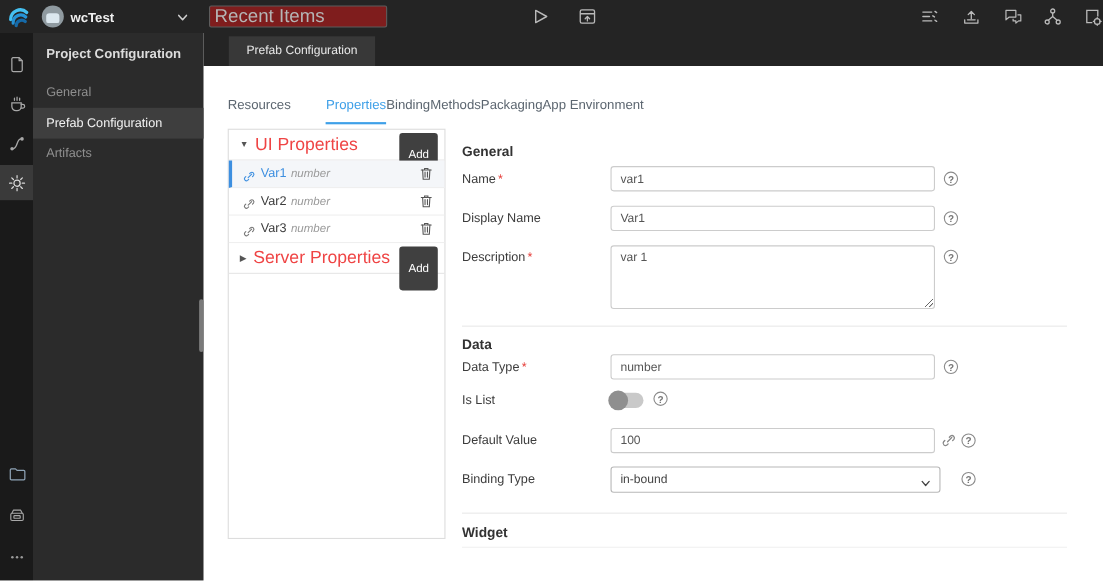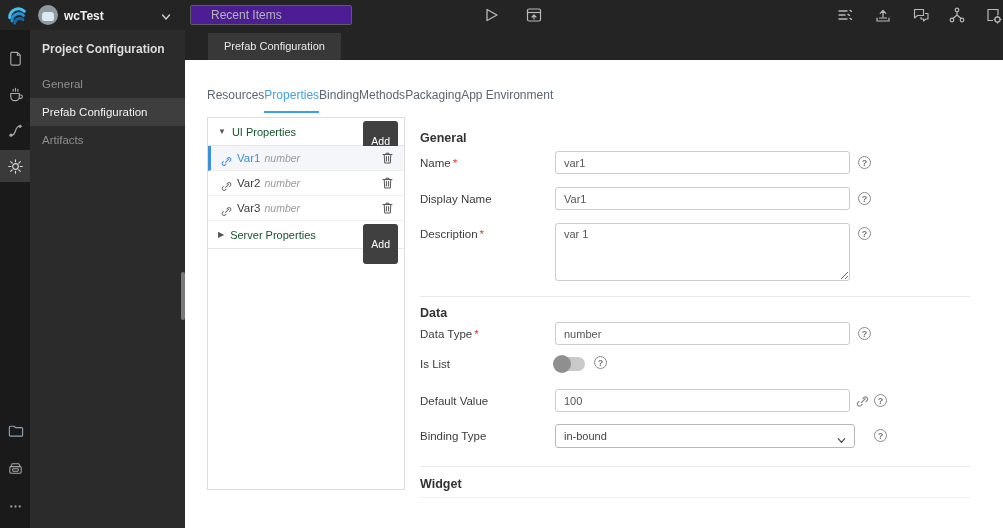--- a/index.html
+++ b/index.html
@@ -7,22 +7,22 @@
   #root { position:relative; width:1003px; height:528px; overflow:hidden; background:#fff; }
 
   
   .topbar { position:absolute; left:0; top:0; width:1003px; height:30px; background:#242424; z-index:5; }
   .logo { position:absolute; left:6px; top:4px; width:22px; height:22px; }
   .avatar { position:absolute; left:38px; top:5px; width:20px; height:20px; border-radius:50%;
             background:#8f9aa0; display:flex; align-items:center; justify-content:center; overflow:hidden; }
   .avatar .inner { width:12px; height:9px; background:#dce8ef; border-radius:3px 3px 2px 2px; margin-top:2px; }
   .proj-name { position:absolute; left:64px; top:9px; color:#f0f0f0; font-size:12px; font-weight:bold; }
   .proj-chevron { position:absolute; left:160px; top:9px; width:12px; height:12px; }
-  .recent { position:absolute; left:190px; top:5px; width:162px; height:20px; background:#4c1d95;
-            border:1px solid #5d5d5d; border-radius:2px; color:#b5b5b5; font-size:12px; padding:0 20px; outline:none; }
+  .recent { position:absolute; left:190px; top:5px; width:162px; height:20px; background:#7f1d1d;
+            border:1px solid #5d5d5d; border-radius:2px; color:#b5b5b5; font-size:17px; padding:0 4px; outline:none; }
   .recent::placeholder { color:#b5b5b5; }
   .tb-ic { position:absolute; top:6px; width:18px; height:18px; cursor:pointer; }
   .tb-ic svg { width:100%; height:100%; }
 
   
   .rail { position:absolute; left:0; top:30px; width:30px; height:498px; background:#1a1a1a; z-index:4; }
   .rail-ic { position:absolute; left:0; width:30px; height:32px; display:flex; align-items:center; justify-content:center; cursor:pointer; }
   .rail-ic.active { background:#3a3a3a; }
   .rail-ic svg { width:17px; height:17px; }
 
@@ -35,27 +35,27 @@
   .sp-scroll { position:absolute; left:151px; top:242px; width:4px; height:48px; background:#7a7a7a; border-radius:2px; }
 
   
   .doctabbar { position:absolute; left:185px; top:30px; width:818px; height:30px; background:#242424; z-index:3; }
   .doctab { position:absolute; left:23px; top:3px; height:27px; padding:0 16px; background:#383838;
             color:#e8e8e8; font-size:11px; line-height:27px; cursor:pointer; }
 
   
   .tabstrip { position:absolute; left:207px; top:88px; display:flex; }
   .tab { font-size:12px; color:#5c6670; padding-bottom:9px; cursor:pointer; }
-  .tab.active { color:#3fa0e8; border-bottom:2px solid #3fa0e8; }
+  .tab.active { color:#3fa0e8; border-bottom:2px solid #3fa0e8;margin-left:32px; }
 
   
   .ppanel { position:absolute; left:207px; top:117px; width:198px; height:373px; border:1px solid #ddd; background:#fff; }
   .grp-hdr { position:relative; height:28px; border-bottom:1px solid #e6e6e6; display:flex; align-items:center; padding:0 6px 0 10px; cursor:pointer; }
   .grp-caret { font-size:8px; color:#555; margin-right:6px; }
-  .grp-title { font-size:11px; color:#14532d; flex:1; }
+  .grp-title { font-size:16px; color:#ef4444; flex:1; }
   .add-btn { background:#404040; color:#fff; font-size:10.5px; border:none; border-radius:3px;
              padding:14px 8px; cursor:pointer;margin-top:18px; }
   .prow { position:relative; height:25px; border-bottom:1px solid #efefef; display:flex; align-items:center; padding:0 10px 0 13px; cursor:pointer; }
   .prow.selected { background:#f4f6f9; border-left:3px solid #3d8fe0; padding-left:10px; }
   .prow .link-ic { width:11px; height:11px; margin-right:5px; flex:none; }
   .pname { font-size:11.5px; color:#3c3c3c; }
   .prow.selected .pname { color:#3d8fe0; }
   .ptype { font-size:10.5px; color:#9a9a9a; font-style:italic; margin-left:4px; flex:1; }
   .trash { width:13px; height:14px; flex:none; cursor:pointer; }
 

